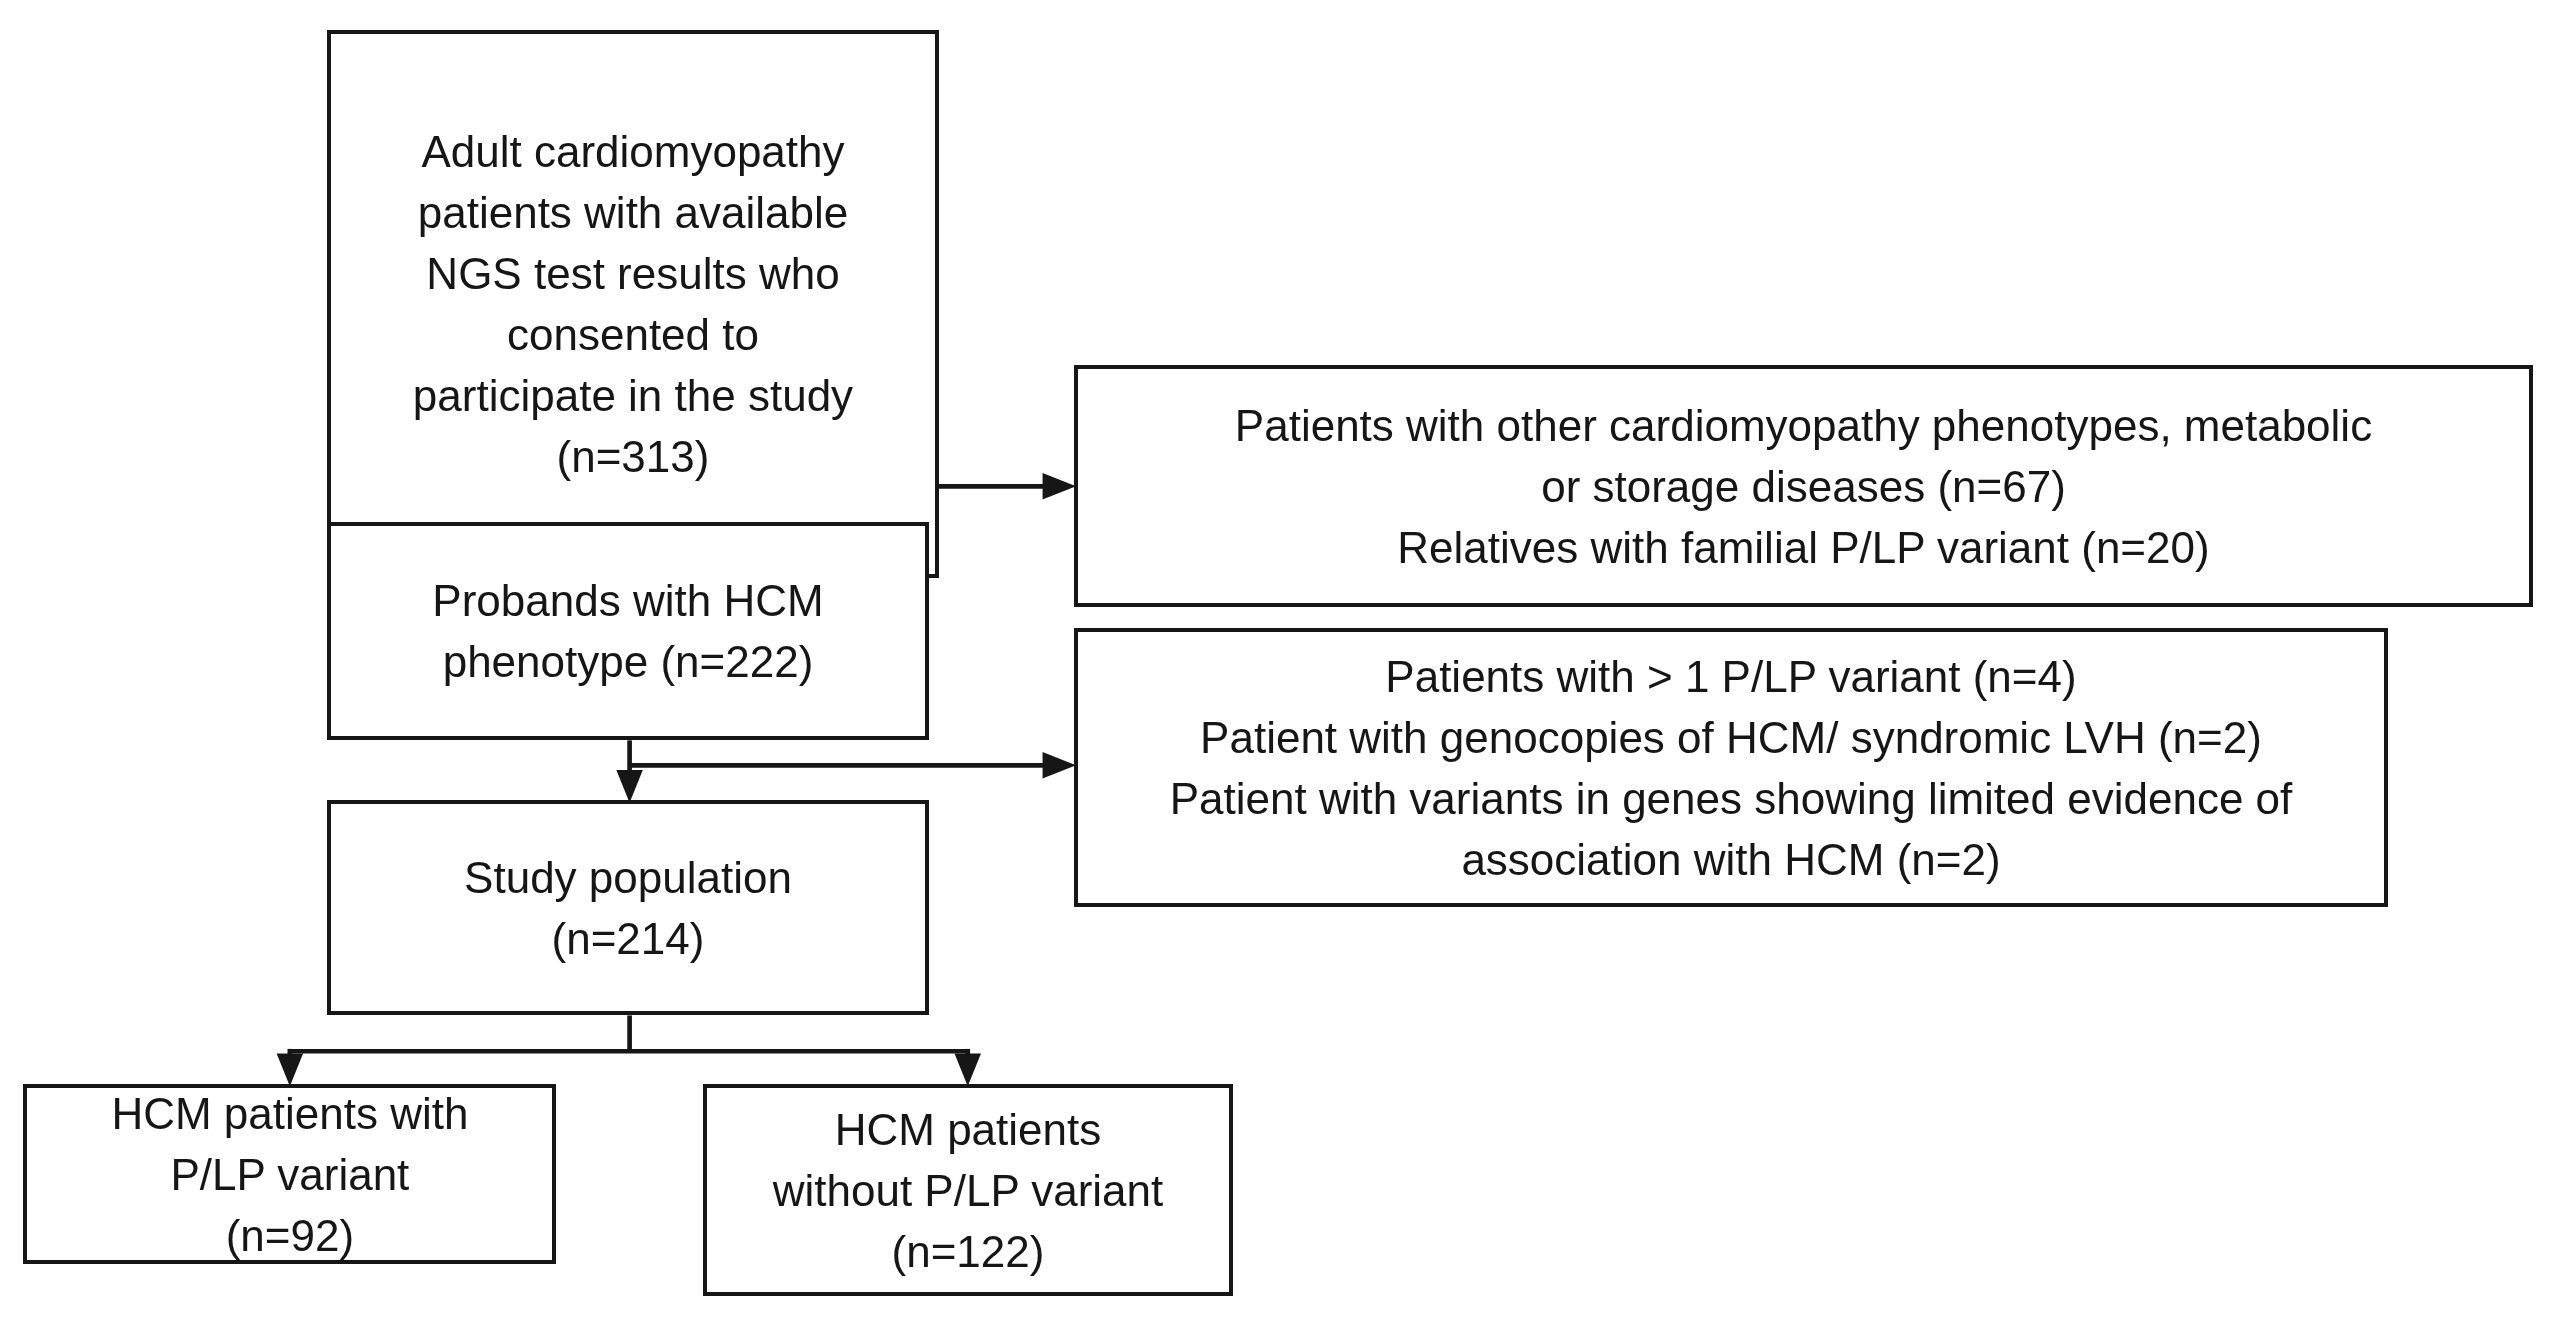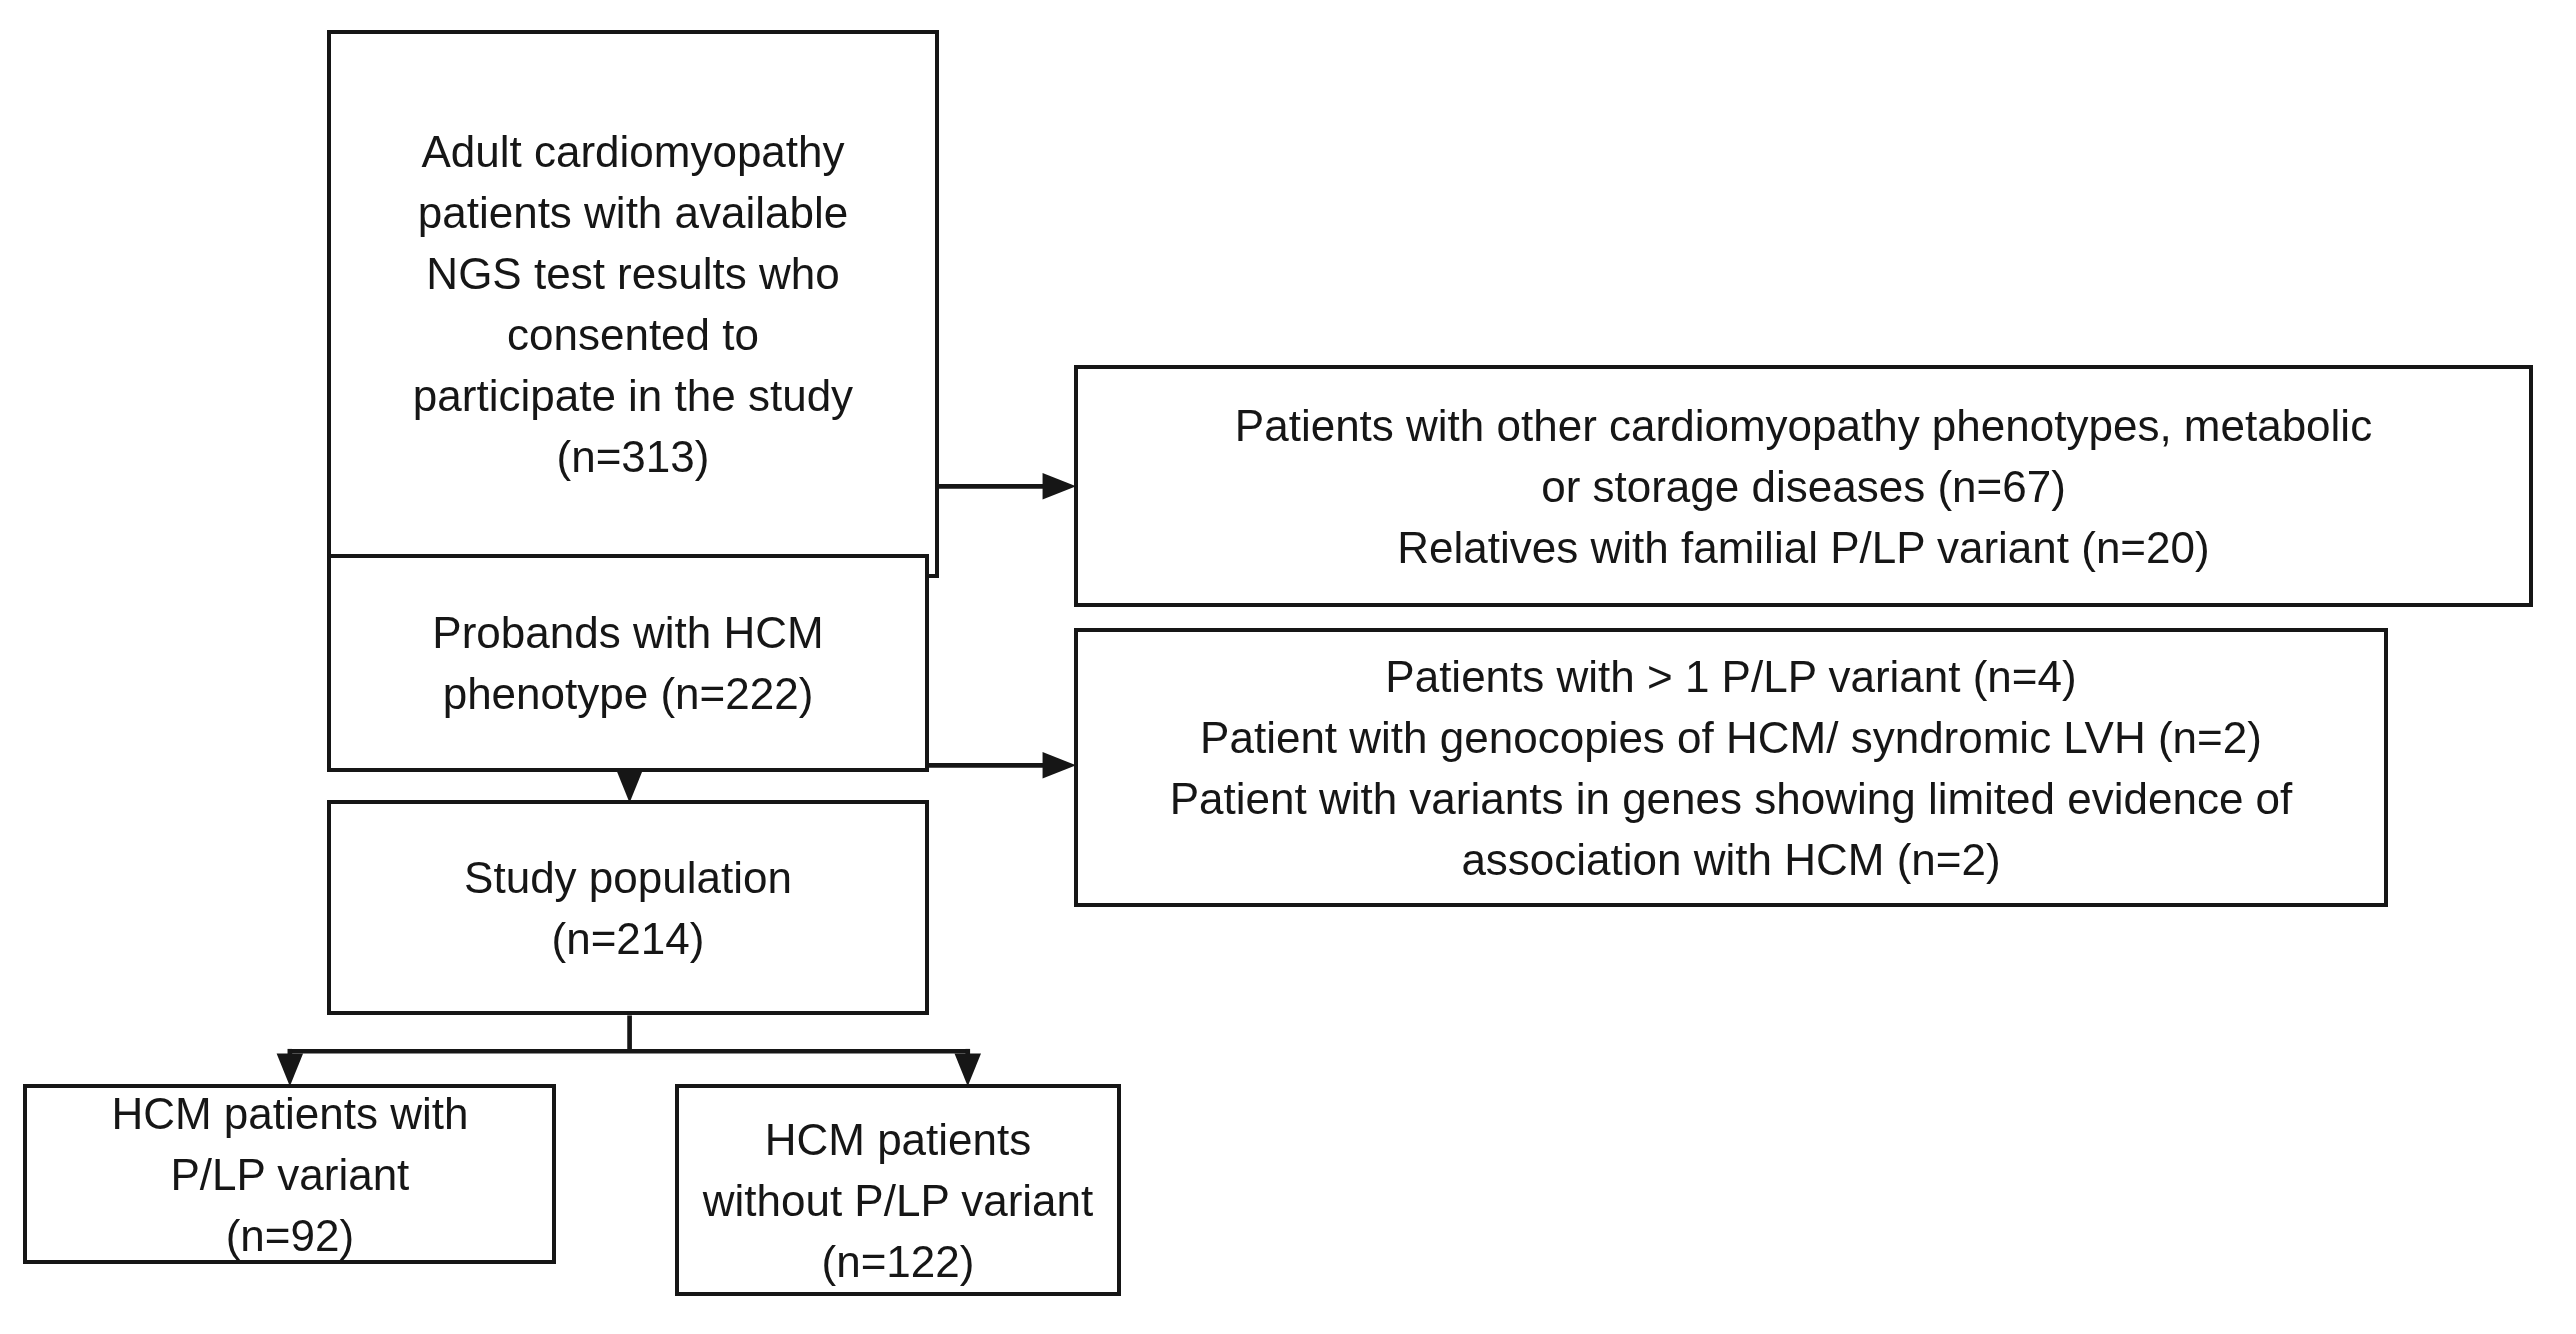--- a/index.html
+++ b/index.html
@@ -35,25 +35,25 @@
     align-items: center;
     justify-content: center;
     text-align: center;
     font-size: 44px;
     line-height: 61px;
     white-space: pre-line;
     padding: 0 18.7px;
   }
   .box-enrolled        { left: 327px;  top: 30px;   width: 612px;  height: 548px; }
   .box-excl-phenotypes { left: 1074px; top: 365px;  width: 1459px; height: 242px; }
-  .box-probands        { left: 327px;  top: 522px;  width: 602px;  height: 218px; margin-top: 32px; }
+  .box-probands        { left: 327px;  top: 522px;  width: 602px;  height: 218px; }
   .box-excl-variants   { left: 1074px; top: 628px;  width: 1314px; height: 279px; }
   .box-study           { left: 327px;  top: 800px; width: 602px;  height: 215px; }
   .box-with-variant    { left: 23.4px;   top: 1084px; width: 533px;  height: 180px; }
-  .box-without-variant { left: 675px;  top: 1084px; width: 446px;  height: 212px; align-items: flex-end; }
+  .box-without-variant { left: 703px;  top: 1084px; width: 530px;  height: 212px; }
   .stroke { stroke: #161616; stroke-width: 6; fill: none; }
   .head   { fill: #161616; stroke: none; }
 </style>
 </head>
 <body>
 
 <div class="canvas">
 
   <svg class="connectors" viewBox="0 0 3306 1713" xmlns="http://www.w3.org/2000/svg">
 

